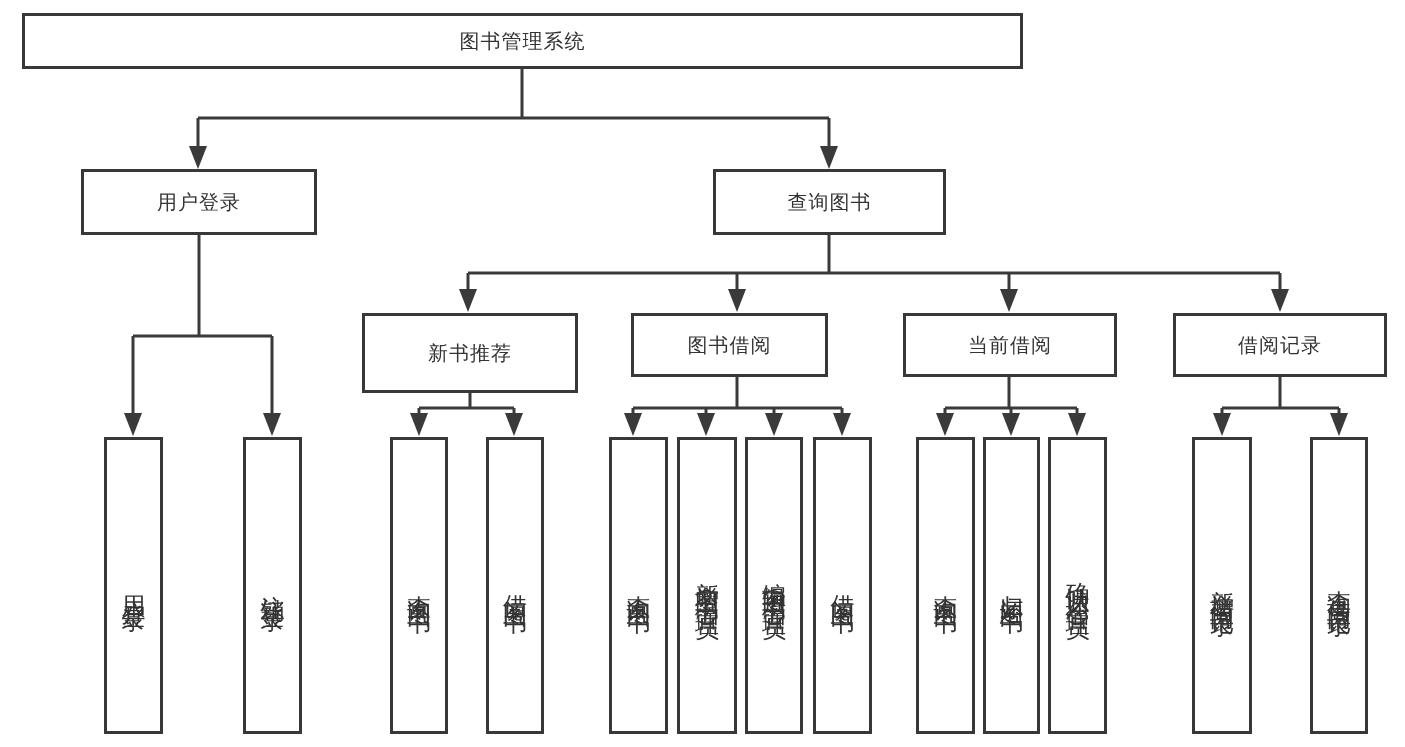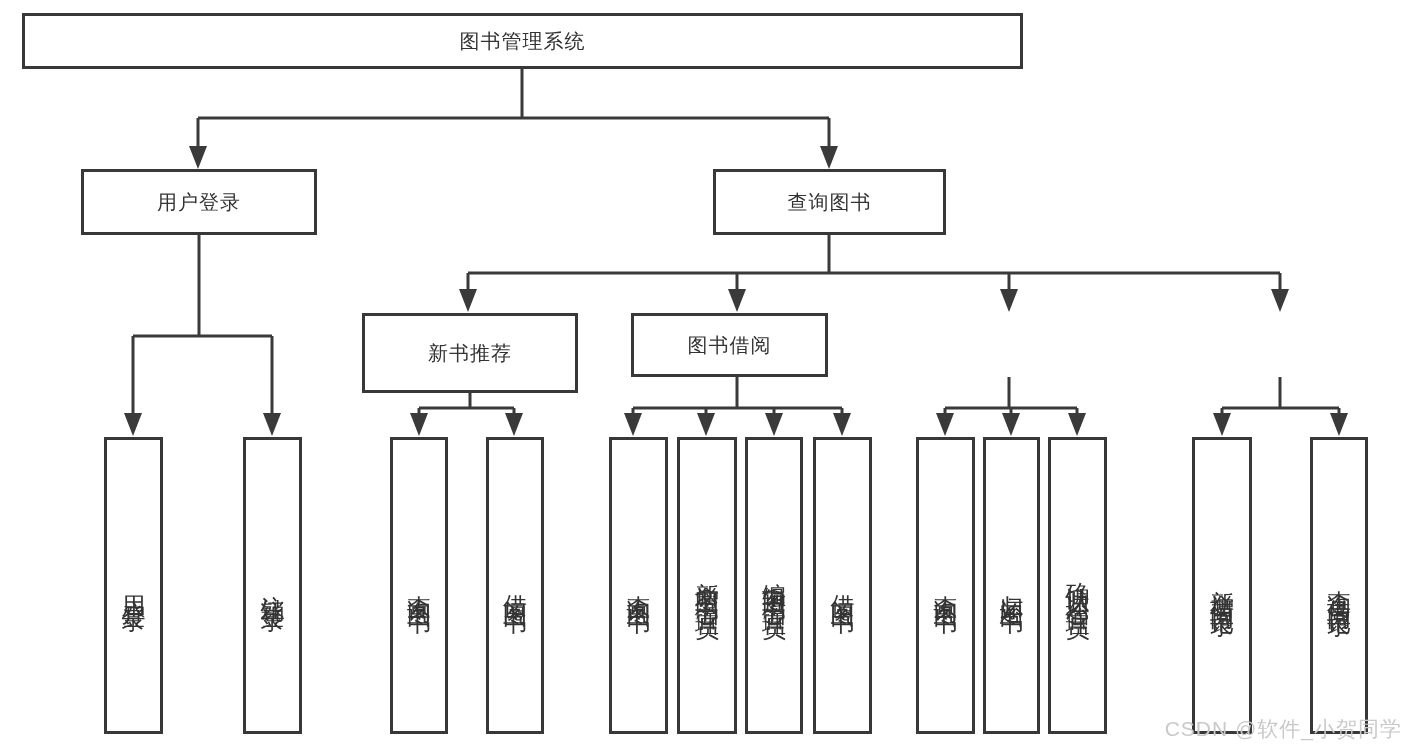--- a/index.html
+++ b/index.html
@@ -91,33 +91,34 @@
     </g>
   </svg>
 
   <div class="box" style="left:22px;top:13px;width:1001px;height:56px">图书管理系统</div>
 
   <div class="box" style="left:81px;top:169px;width:236px;height:66px">用户登录</div>
   <div class="box" style="left:713px;top:169px;width:233px;height:66px">查询图书</div>
 
   <div class="box" style="left:362px;top:313px;width:216px;height:80px">新书推荐</div>
   <div class="box" style="left:631px;top:313px;width:197px;height:64px">图书借阅</div>
+  <div class="box" style="left:903px;top:313px;width:214px;height:64px">当前借阅</div>
+  <div class="box" style="left:1173px;top:313px;width:214px;height:64px">借阅记录</div>
 
   <div class="box box-v" style="left:104px;top:437px;width:59px;height:297px">用户登录</div>
   <div class="box box-v" style="left:243px;top:437px;width:59px;height:297px">注销登录</div>
 
   <div class="box box-v" style="left:390px;top:437px;width:58px;height:297px">查询图书</div>
   <div class="box box-v" style="left:486px;top:437px;width:58px;height:297px">借阅图书</div>
 
   <div class="box box-v" style="left:609px;top:437px;width:59px;height:297px">查询图书</div>
   <div class="box box-v" style="left:677px;top:437px;width:60px;height:297px">新增图书（管理员）</div>
   <div class="box box-v" style="left:745px;top:437px;width:58px;height:297px">编辑图书（管理员）</div>
   <div class="box box-v" style="left:813px;top:437px;width:59px;height:297px">借阅图书</div>
 
   <div class="box box-v" style="left:916px;top:437px;width:59px;height:297px">查询图书</div>
   <div class="box box-v" style="left:983px;top:437px;width:57px;height:297px">归还图书</div>
   <div class="box box-v" style="left:1048px;top:437px;width:59px;height:297px">确认归还（管理员）</div>
 
   <div class="box box-v" style="left:1192px;top:437px;width:60px;height:297px">新增借阅记录</div>
   <div class="box box-v" style="left:1310px;top:437px;width:58px;height:297px">查询借阅记录</div>
 
-  <div id="watermark">CSDN @软件_小贺同学</div>
 </div>
 
 </body></html>

